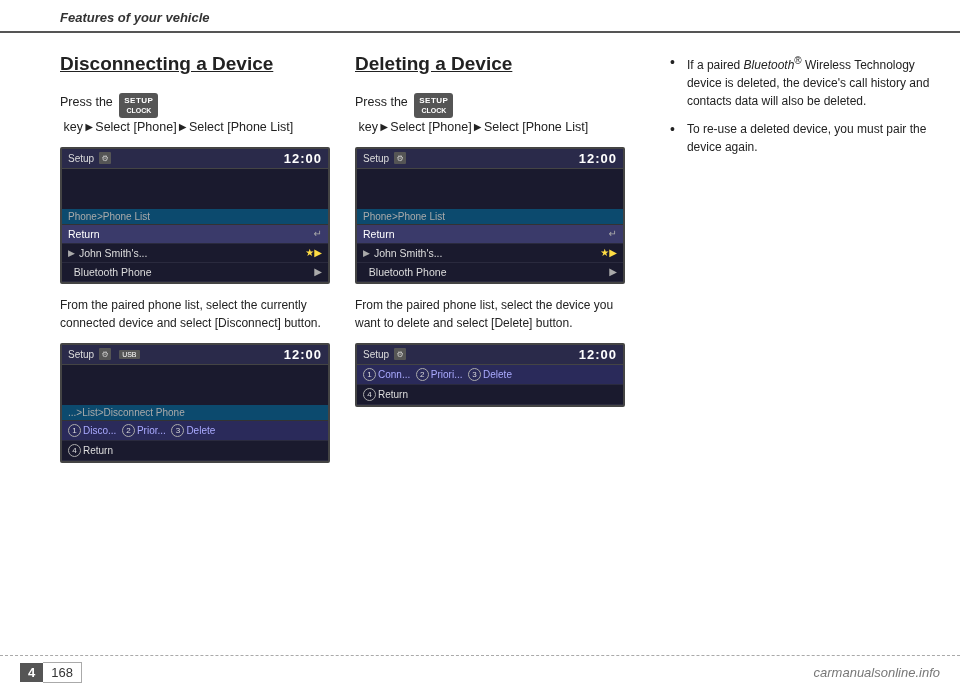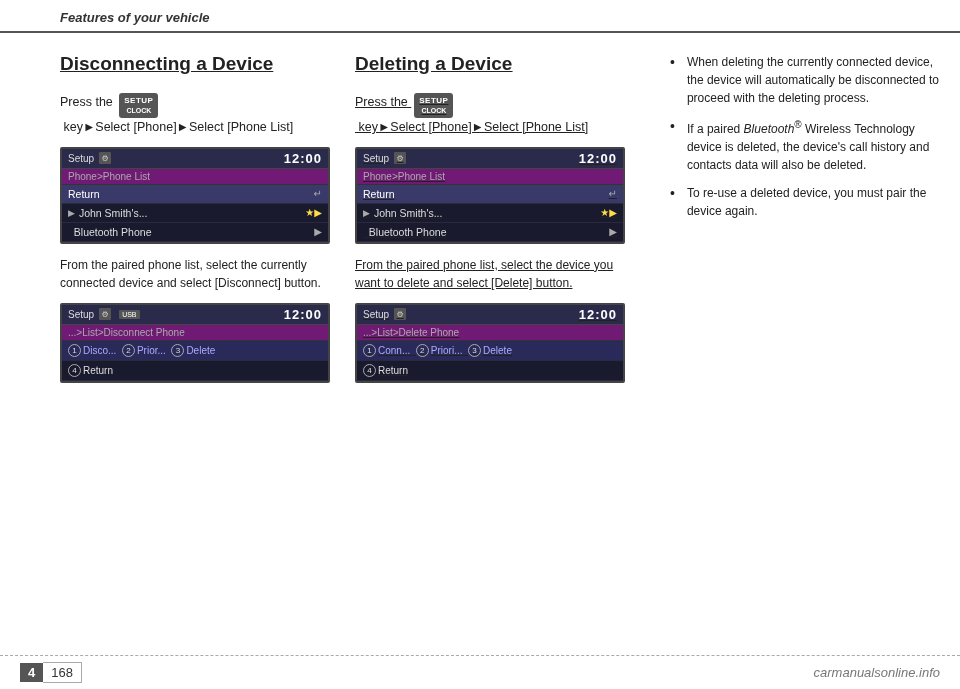--- a/index.html
+++ b/index.html
@@ -42,21 +42,20 @@
     .left-col {
       width: 295px;
       padding-right: 20px;
     }
 
     
     .right-col {
       width: 295px;
       padding-right: 10px;
       border-left: none;
-      text-decoration: underline;
     }
 
     
     .bullets-col {
       flex: 1;
       padding-left: 20px;
       font-size: 12px;
       line-height: 1.5;
     }
 
@@ -145,25 +144,26 @@
     }
 
     .screen-time {
       color: #fff;
       font-size: 13px;
       font-weight: bold;
       letter-spacing: 1px;
     }
 
     .screen-breadcrumb {
-      background: #701a75;
+      background: #0c4a6e;
       color: #aaa;
       font-size: 10px;
       padding: 2px 6px;
       border-bottom: 1px solid #333;
+      margin-top: 40px;
     }
 
     .screen-row {
       display: flex;
       align-items: center;
       padding: 3px 6px;
       font-size: 10.5px;
       color: #ddd;
       border-bottom: 1px solid #2a2a3e;
     }
@@ -430,42 +430,37 @@
     <div class="below-screen-text">From the paired phone list, select the device you want to delete and select [Delete] button.</div>
 
     <div class="screen-mockup2">
       <div class="screen-header">
         <div class="screen-header-left">
           <span class="screen-title-text">Setup</span>
           <span class="screen-icon">⚙</span>
         </div>
         <span class="screen-time">12:00</span>
       </div>
-      <div class="screen-breadcrumb">...&gt;List&gt;Delete Phone</div>
       <div class="screen-row2 highlighted-blue">
         <span class="circle-num">1</span><span>Conn...</span>
         &nbsp;&nbsp;
         <span class="circle-num">2</span><span>Priori...</span>
         &nbsp;&nbsp;
         <span class="circle-num">3</span><span>Delete</span>
       </div>
       <div class="screen-row2">
         <span class="circle-num">4</span>
           <span>Return</span>
       </div>
     </div>
 
   </div>
 
   <div class="bullets-col">
     <ul class="bullet-list">
-      <li>
-        <span></span>
-        <span class="bullet-text">When deleting the currently connected device, the device will automatically be disconnected to proceed with the deleting process.</span>
-      </li>
       <li>
         <span></span>
         <span class="bullet-text">If a paired <em>Bluetooth</em><sup>®</sup> Wireless Technology device is deleted, the device's call history and contacts data will also be deleted.</span>
       </li>
       <li>
         <span></span>
         <span class="bullet-text">To re-use a deleted device, you must pair the device again.</span>
       </li>
     </ul>
   </div>

